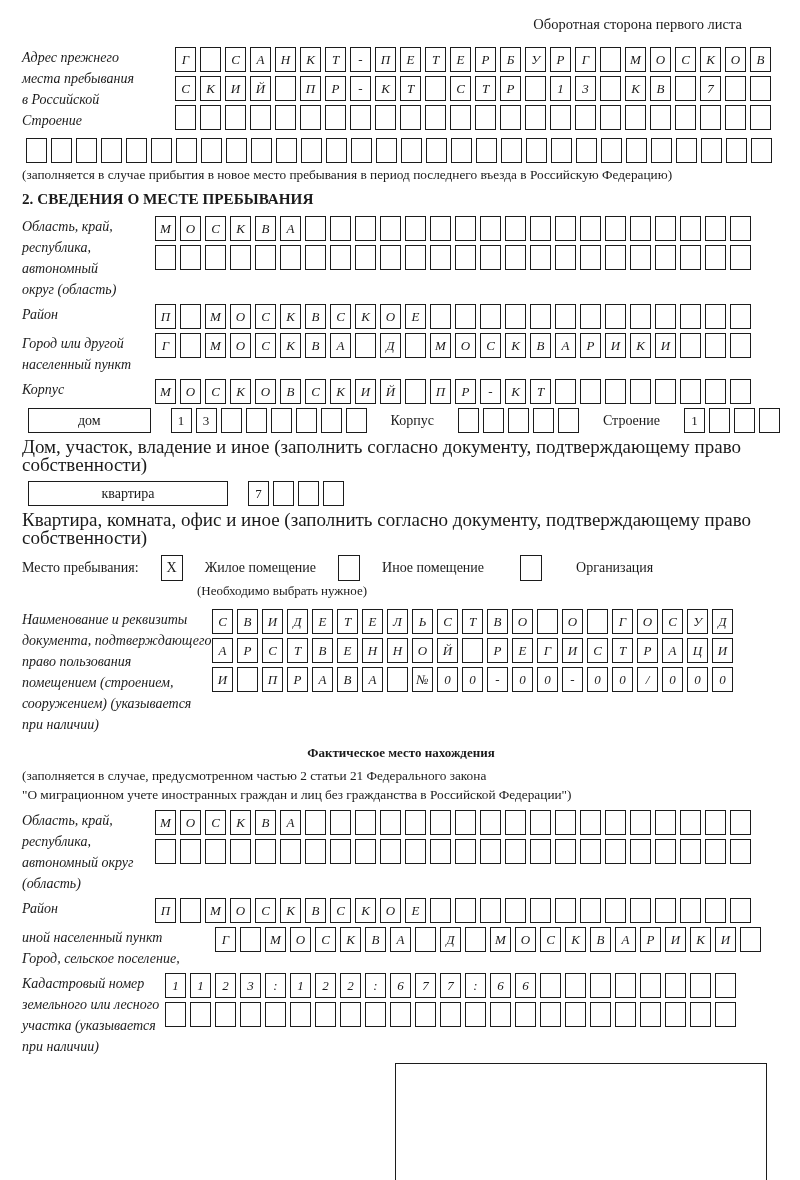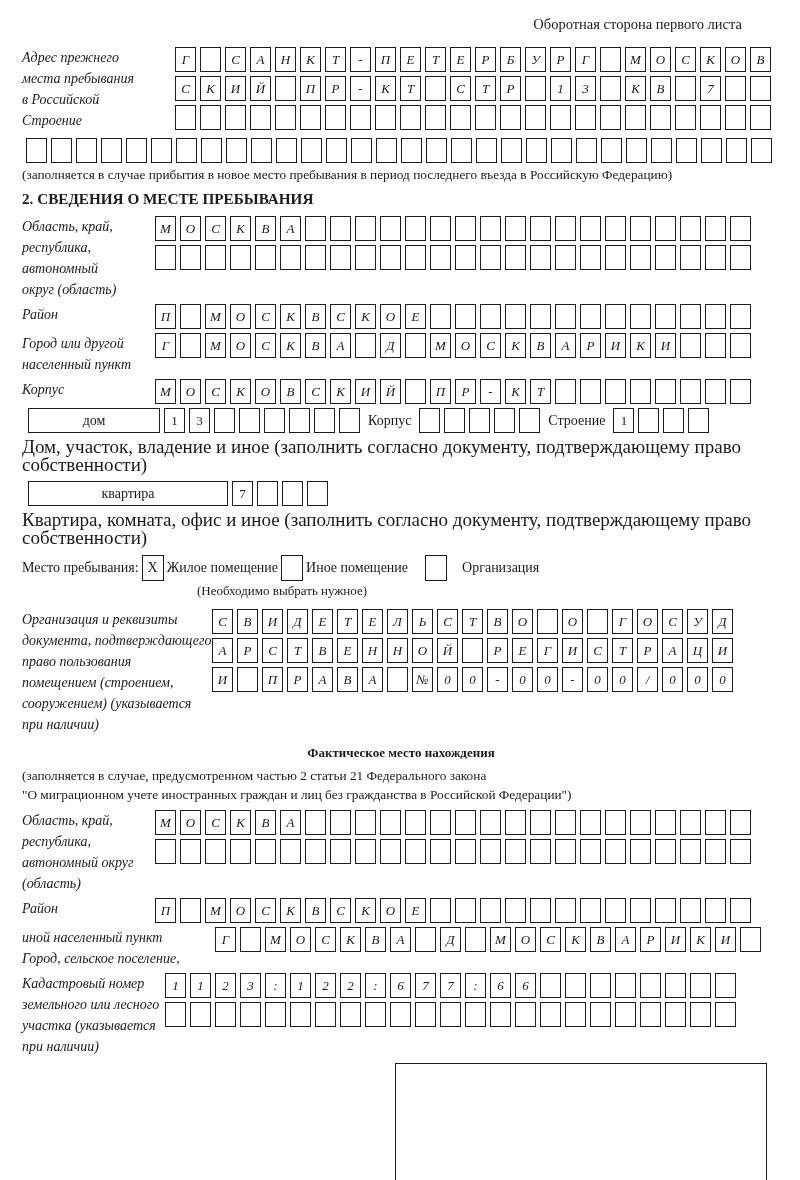--- a/index.html
+++ b/index.html
@@ -24,24 +24,24 @@
   .fullrow{margin:2px 0 3px 4px;}
   .caption{font-size:13.3px;text-align:left;margin:1px 0 6px 0;line-height:18px;}
   .caption-left{font-size:19px;text-align:left;margin:0 0 7px 0;line-height:18px;}
   .sect-heading{font-weight:bold;font-size:15.2px;margin:6px 0 8px 0;}
   .sub-heading{text-align:center;font-weight:bold;font-size:13px;margin:10px 0 6px 0;}
 
   .wide-box{
     box-sizing:border-box;border:1.7px solid #1c1c1c;height:25px;
     display:flex;align-items:center;justify-content:center;font-size:14px;
   }
-  .house-row{display:flex;align-items:flex-start;gap:4px;margin-bottom:5px;margin-left:6px;}
+  .house-row{display:flex;align-items:flex-start;gap:20px;margin-bottom:5px;margin-left:6px;}
   .inline-lbl{font-size:14px;line-height:25px;padding:0 4px;}
 
-  .stay-row{display:flex;align-items:center;gap:3px;margin:8px 0 2px 0;}
+  .stay-row{display:flex;align-items:center;gap:22px;margin:8px 0 2px 0;}
   .checkbox{
     box-sizing:border-box;width:22px;height:26px;border:1.7px solid #1c1c1c;
     display:flex;align-items:center;justify-content:center;font-size:14px;
   }
   .stay-note{font-size:13px;margin:2px 0 10px 175px;}
 
   .stamp-box{
     box-sizing:border-box;width:372px;height:178px;border:1.7px solid #1c1c1c;
     margin:6px 0 4px 373px;background:#fff;
   }
@@ -380,21 +380,21 @@
     <span>Жилое помещение</span>
     <span class="checkbox"></span>
     <span>Иное помещение</span>
     <span class="checkbox" style="margin-left:14px;"></span>
     <span style="margin-left:12px;">Организация</span>
   </div>
   <div class="stay-note">(Необходимо выбрать нужное)</div>
 
   <div class="frow">
     <div class="lbl w190">
-      <div>Организация и реквизиты</div>
+      <div>Наименование и реквизиты</div>
       <div>документа, подтверждающего</div>
       <div>право пользования</div>
       <div>помещением (строением,</div>
       <div>сооружением) (указывается</div>
       <div>при наличии)</div>
     </div>
     <div class="rows">
       <div class="cells">
           <span class="cell">С</span>
           <span class="cell">В</span>

